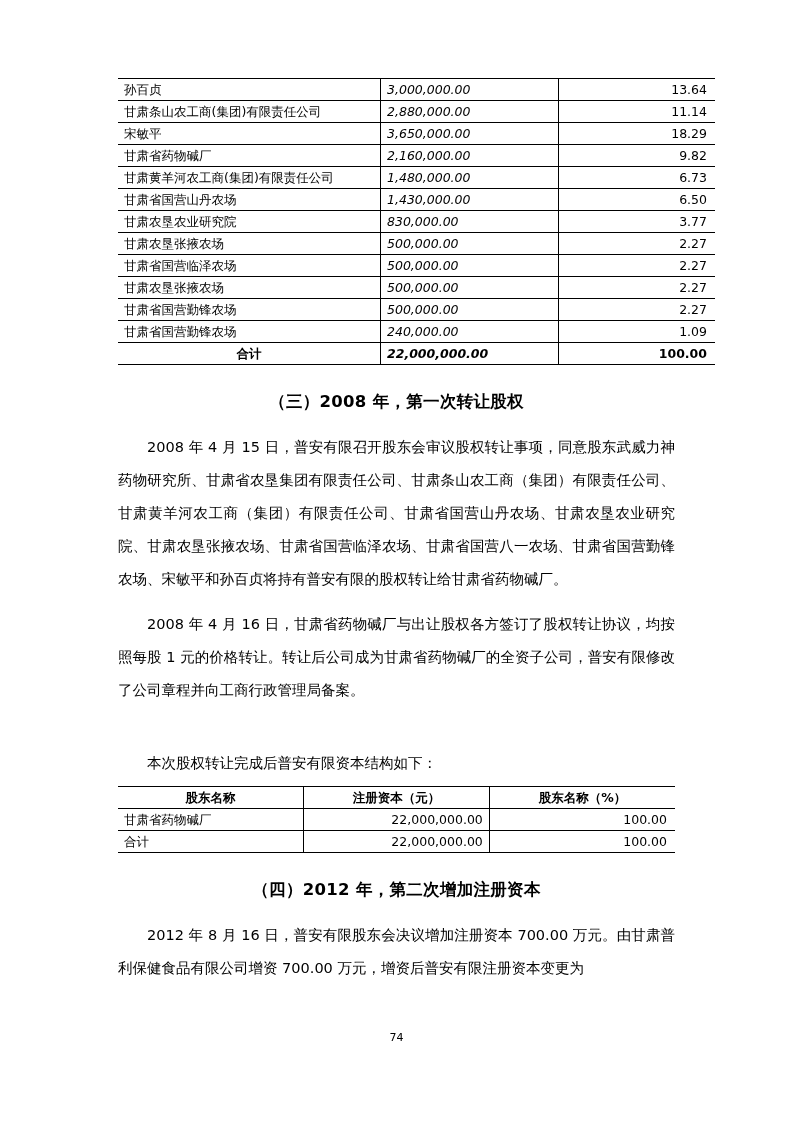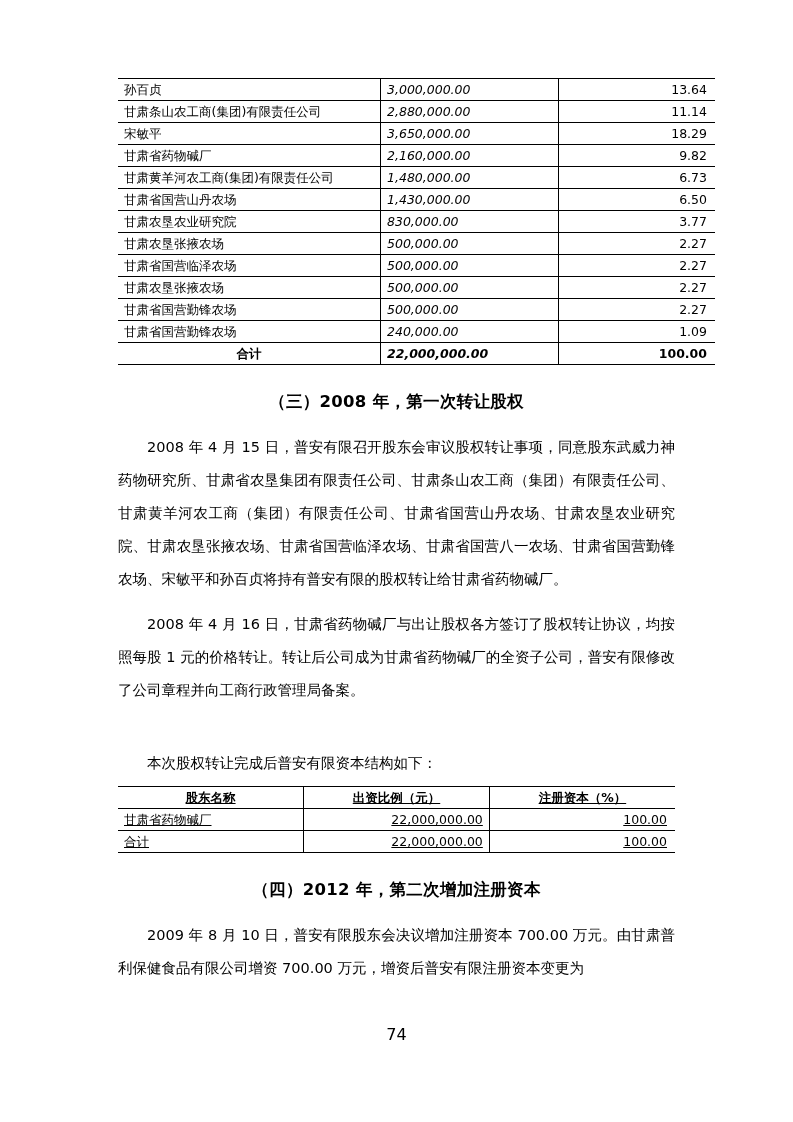--- a/index.html
+++ b/index.html
@@ -75,21 +75,20 @@
     margin-top: 6px;
   }
   table.tbl2 td, table.tbl2 th {
     border-bottom: 0.8px solid #000;
     font-size: 12.5px;
     padding: 3px 6px;
     height: 15px;
     line-height: 15px;
     font-family: "DejaVu Sans", sans-serif;
     font-weight: normal;
-    text-decoration: underline;
   }
   table.tbl2 th {
     text-align: center;
     font-weight: bold;
     border-right: 0.8px solid #000;
   }
   table.tbl2 th:last-child { border-right: none; }
   table.tbl2 tr:last-child td { border-bottom: none; }
   table.tbl2 td.n { border-right: 0.8px solid #000; text-align: left; width: 250px; }
   table.tbl2 td.a { border-right: 0.8px solid #000; text-align: right; width: 165px; }
@@ -115,21 +114,21 @@
   }
   p.tight { margin-bottom: 4px; margin-top: 40px; }
 
   .pagenum {
     position: absolute;
     bottom: 78px;
     left: 0;
     width: 793px;
     text-align: center;
     font-family: "DejaVu Sans", sans-serif;
-    font-size: 16px;
+    font-size: 11px;
   }
 </style>
 </head>
 <body>
 
 <div class="page">
   <div class="content">
 
     <table class="tbl-top">
       <tbody>
@@ -204,38 +203,38 @@
     <h2 class="sec">（三）2008 年，第一次转让股权</h2>
 
     <p class="para">2008 年 4 月 15 日，普安有限召开股东会审议股权转让事项，同意股东武威力神药物研究所、甘肃省农垦集团有限责任公司、甘肃条山农工商（集团）有限责任公司、甘肃黄羊河农工商（集团）有限责任公司、甘肃省国营山丹农场、甘肃农垦农业研究院、甘肃农垦张掖农场、甘肃省国营临泽农场、甘肃省国营八一农场、甘肃省国营勤锋农场、宋敏平和孙百贞将持有普安有限的股权转让给甘肃省药物碱厂。</p>
     <p class="para">2008 年 4 月 16 日，甘肃省药物碱厂与出让股权各方签订了股权转让协议，均按照每股 1 元的价格转让。转让后公司成为甘肃省药物碱厂的全资子公司，普安有限修改了公司章程并向工商行政管理局备案。</p>
     <p class="para tight">本次股权转让完成后普安有限资本结构如下：</p>
 
     <table class="tbl2">
       <thead>
         <tr>
           <th>股东名称</th>
-          <th>出资比例（元）</th>
-          <th>注册资本（%）</th>
+          <th>注册资本（元）</th>
+          <th>股东名称（%）</th>
         </tr>
       </thead>
       <tbody>
         <tr>
           <td class="n">甘肃省药物碱厂</td>
           <td class="a">22,000,000.00</td>
           <td class="p">100.00</td>
         </tr>
         <tr>
           <td class="n total-label">合计</td>
           <td class="a bold">22,000,000.00</td>
           <td class="p bold">100.00</td>
         </tr>
       </tbody>
     </table>
 
     <h2 class="sec">（四）2012 年，第二次增加注册资本</h2>
 
-    <p class="para">2009 年 8 月 10 日，普安有限股东会决议增加注册资本 700.00 万元。由甘肃普利保健食品有限公司增资 700.00 万元，增资后普安有限注册资本变更为</p>
+    <p class="para">2012 年 8 月 16 日，普安有限股东会决议增加注册资本 700.00 万元。由甘肃普利保健食品有限公司增资 700.00 万元，增资后普安有限注册资本变更为</p>
 
   </div>
 
   <div class="pagenum">74</div>
 </div>
 
 </body></html>

